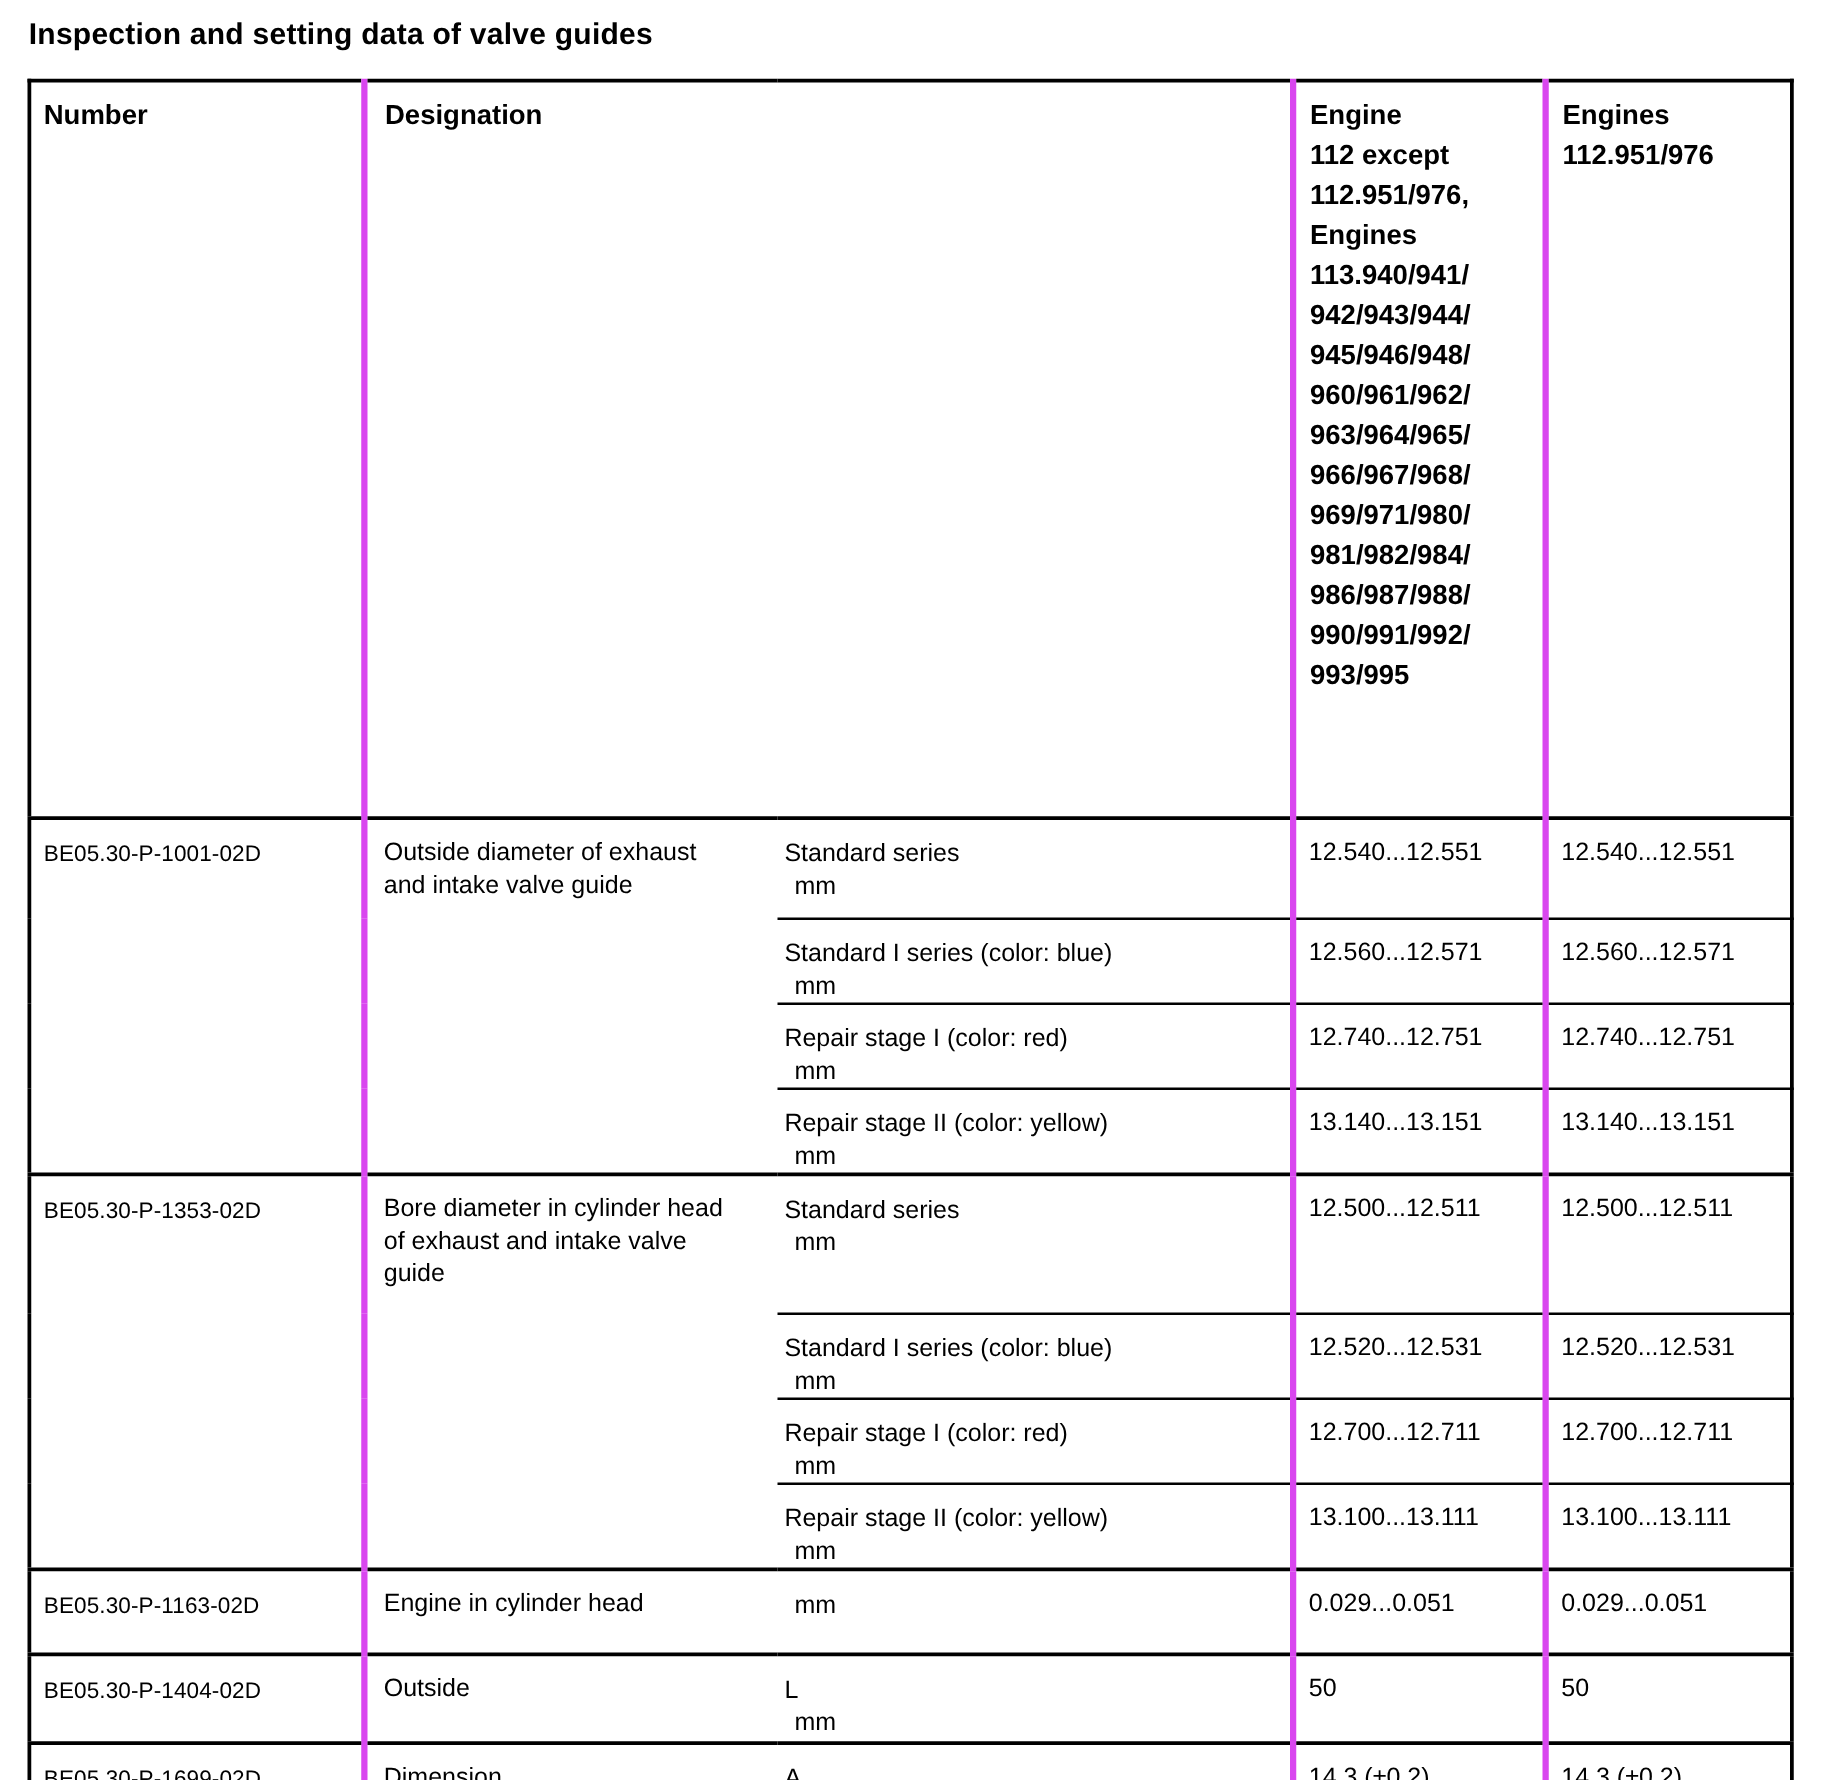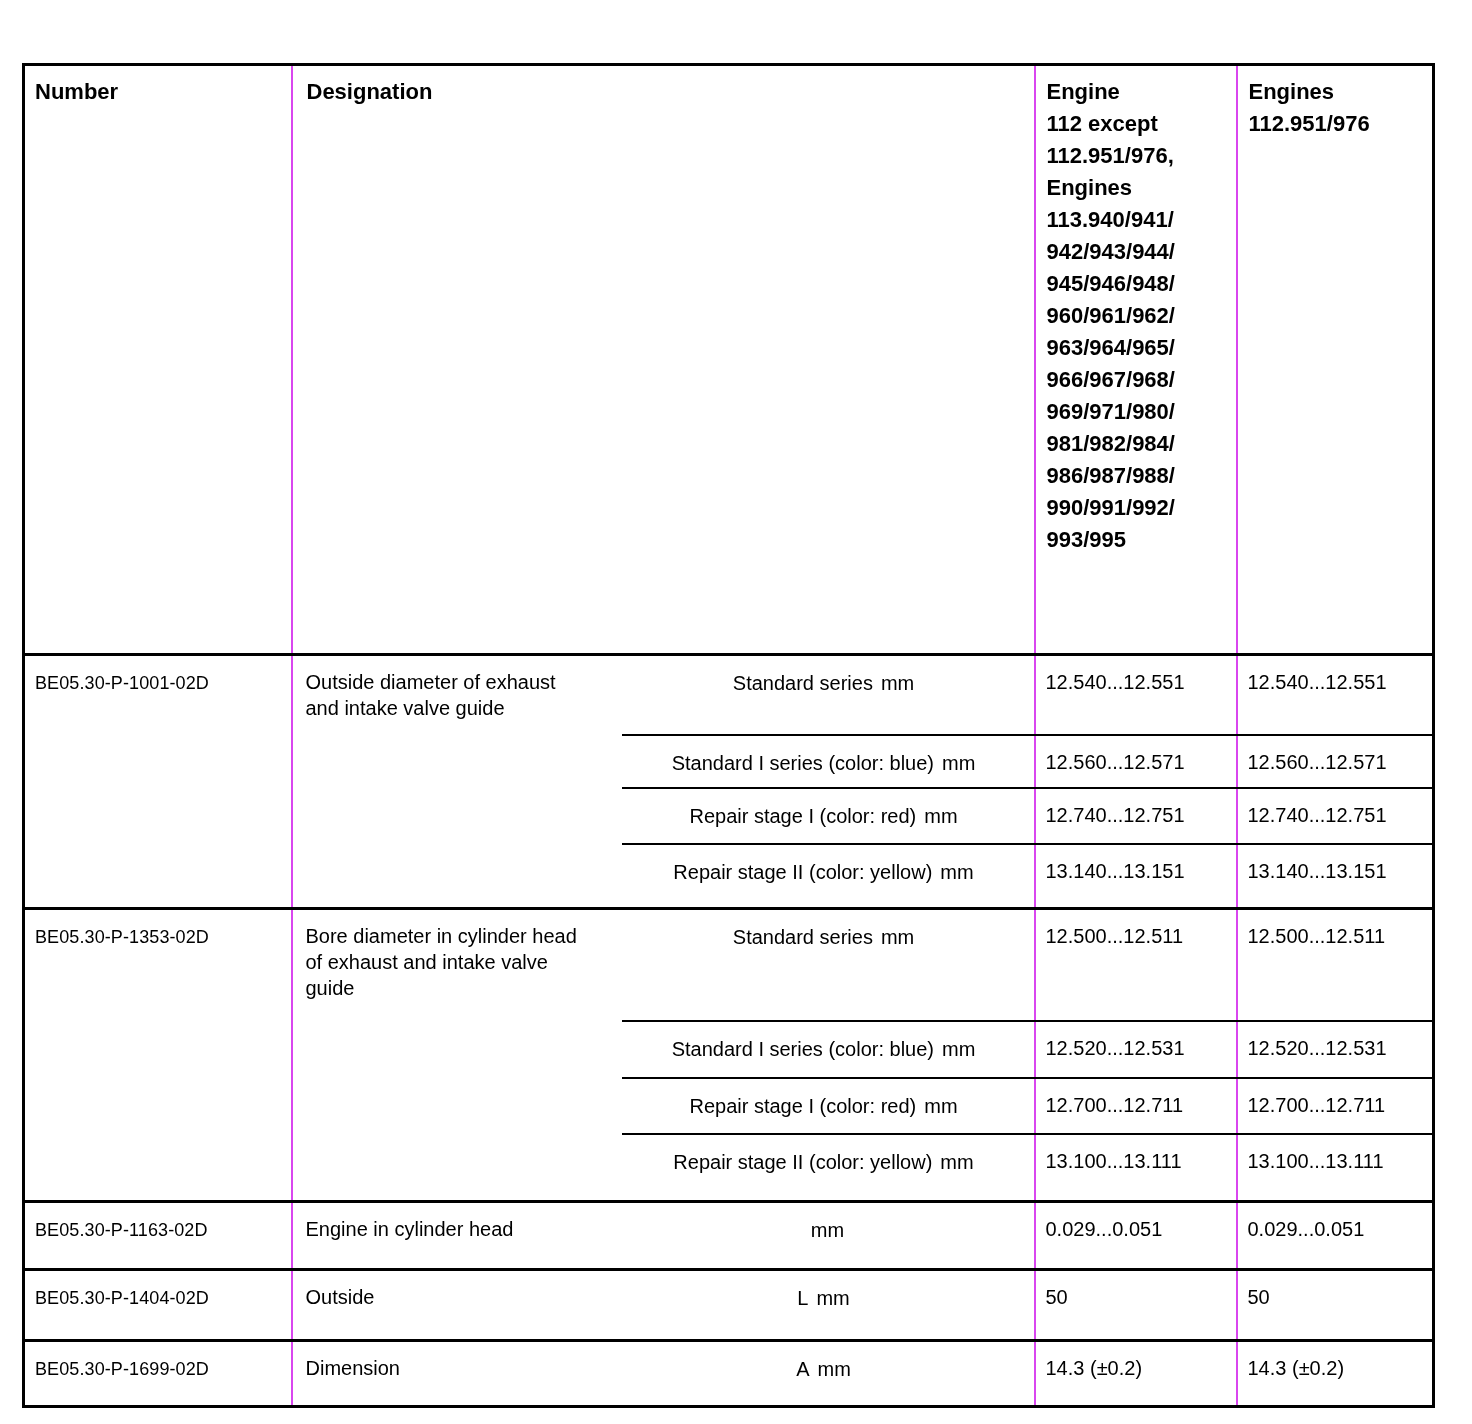--- a/index.html
+++ b/index.html
@@ -39,21 +39,21 @@
     width: 1410px;
   }
   td {
     vertical-align: top;
     padding: 0;
     font-size: 20px;
     line-height: 26px;
     overflow: hidden;
   }
   
-  .br3 { border-right: 2px solid #d946ef; }
+  .br3 { border-right: 5px solid #d946ef; }
   
   .bb3 { border-bottom: 3px solid #000; }
   .bb2 { border-bottom: 2px solid #000; }
   
   .head {
     font-weight: bold;
     font-size: 22px;
     line-height: 32px;
     padding-top: 10px;
   }
@@ -66,32 +66,34 @@
   td.c1 {
     font-size: 18px;
     line-height: 24px;
     padding: 15px 6px 0 10px;
     letter-spacing: 0.1px;
   }
   td.c2 { padding: 13px 32px 0 13px; }
   td.c3 { padding: 14px 14px 0 6px; }
   td.c3 .label-unit {
     display: flex;
-    justify-content: center;
+    justify-content: space-between;
     align-items: flex-start;
+    flex-direction: column;
   }
   td.c3 .lbl  { text-align: left; }
   td.c3 .unit { text-align: right; padding-left: 8px; }
   td.val { padding: 13px 6px 0 10px; margin-left: 32px; }
 </style>
 </head>
 <body>
 
 <div class="page">
 
+  <div class="doc-title">Inspection and setting data of valve guides</div>
 
   <table class="data-table">
     <colgroup>
       <col style="width:268px">
       <col style="width:330px">
       <col style="width:413px">
       <col style="width:202px">
       <col style="width:197px">
     </colgroup>
 

